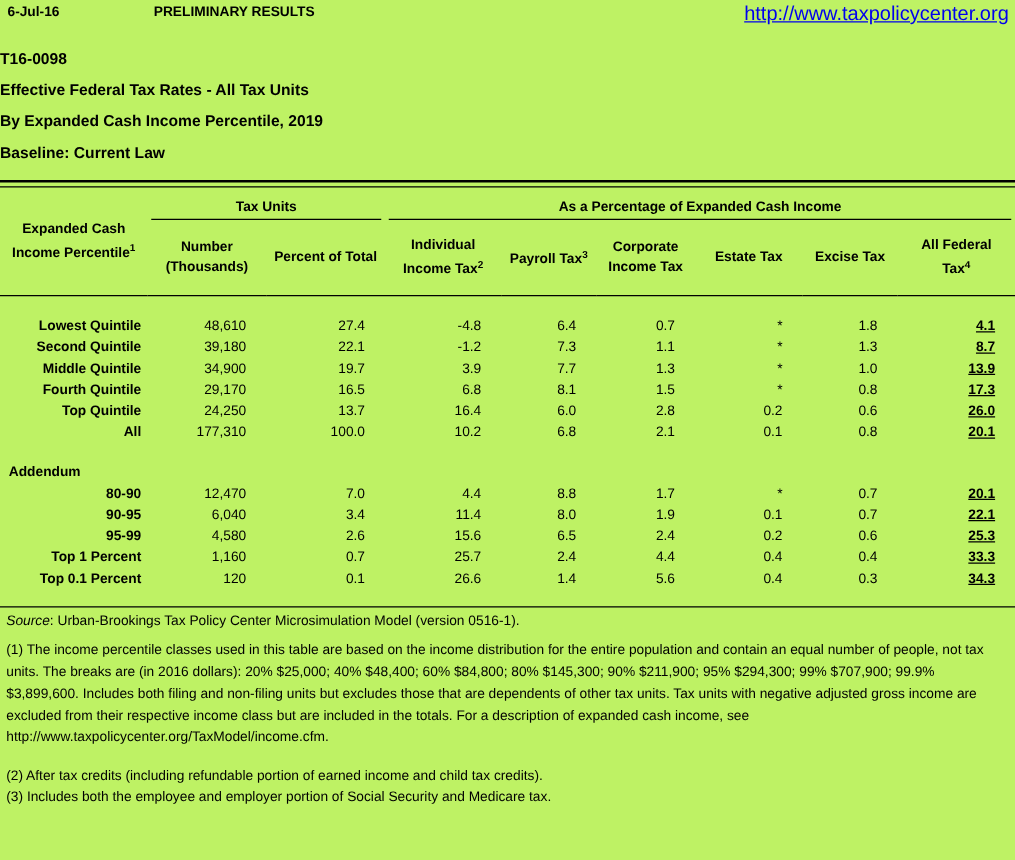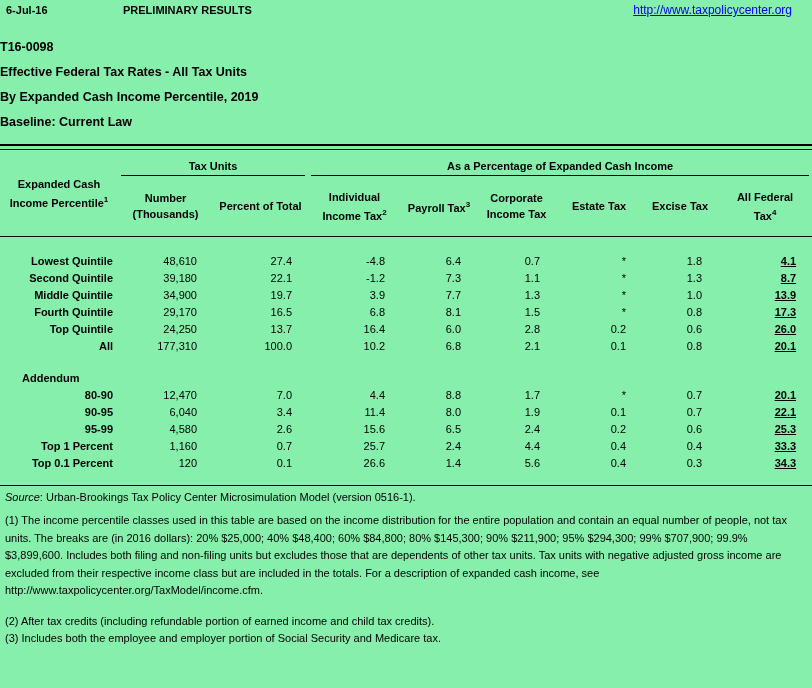--- a/index.html
+++ b/index.html
@@ -1,47 +1,47 @@
 <!DOCTYPE html>
 <html><head>
 <meta charset="utf-8">
 <style>
   html, body { margin: 0; padding: 0; background: #ffffff; }
   .page {
     position: relative;
     width: 812px;
     height: 688px;
-    background: #86efac;
+    background: #bef264;
     color: #000000;
     font-family: "Liberation Sans", sans-serif;
     overflow: hidden;
   }
   
   .topbar { position: relative; height: 19px; }
   .topbar .date   { position: absolute; left: 6px;   top: 4px; font-size: 11px; font-weight: bold; }
   .topbar .prelim { position: absolute; left: 123px; top: 4px; font-size: 11px; font-weight: bold; }
-  .topbar .url    { position: absolute; right: 20px;  top: 3px; font-size: 12px; text-decoration: underline; }
+  .topbar .url    { position: absolute; right: 5px;  top: 3px; font-size: 16px; text-decoration: underline; }
   
   .titles { margin-top: 22px; text-align: left; font-weight: bold; font-size: 12.5px; }
   .titles div { line-height: 13px; margin-bottom: 12px; }
   
   .rule-double { margin-top: 15px; height: 3px; border-top: 2px solid #000; border-bottom: 1px solid #000; }
   .rule-single { border-top: 1.5px solid #000; }
   
   table { width: 812px; border-collapse: collapse; table-layout: fixed; font-size: 11px; }
   th, td { padding: 0; margin: 0; }
   thead th { font-weight: bold; }
   .group-row th { height: 26px; vertical-align: bottom; }
   .group-inner { margin: 0 3px; padding: 5px 0 3px 0; border-bottom: 1.5px solid #000; font-weight: bold; }
   .label-row th, th.stub { height: 60px; vertical-align: middle; text-align: center; line-height: 16px; border-bottom: 1.5px solid #000; }
   sup { font-size: 8px; }
   tbody th.rowlabel { height: 17px; text-align: right; padding-right: 5px; font-weight: bold; white-space: nowrap; }
   tbody td.num { height: 17px; text-align: right; padding-right: 16px; }
   tbody td.num.total { font-weight: bold; text-decoration: underline; }
-  tbody td.addendum { height: 17px; font-weight: bold; text-align: left; padding-left: 22px; }
+  tbody td.addendum { height: 17px; font-weight: bold; text-align: left; padding-left: 7px; }
   tr.spacer-15 td { height: 15px; }
   tr.spacer-14 td { height: 14px; }
   
   .footer { padding: 3px 5px 0 5px; font-size: 11px; line-height: 17px; }
   .source-line i { font-style: italic; }
   .note { line-height: 17.5px; }
   .note-para { margin: 6px 0 13px 0; }
 </style>
 </head>
 <body>

